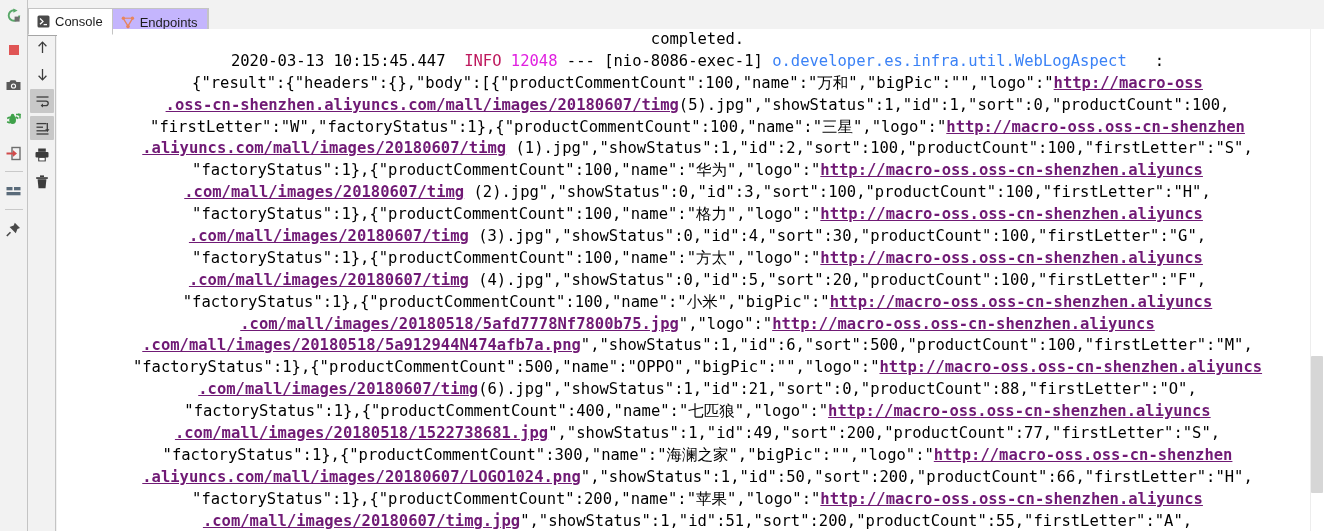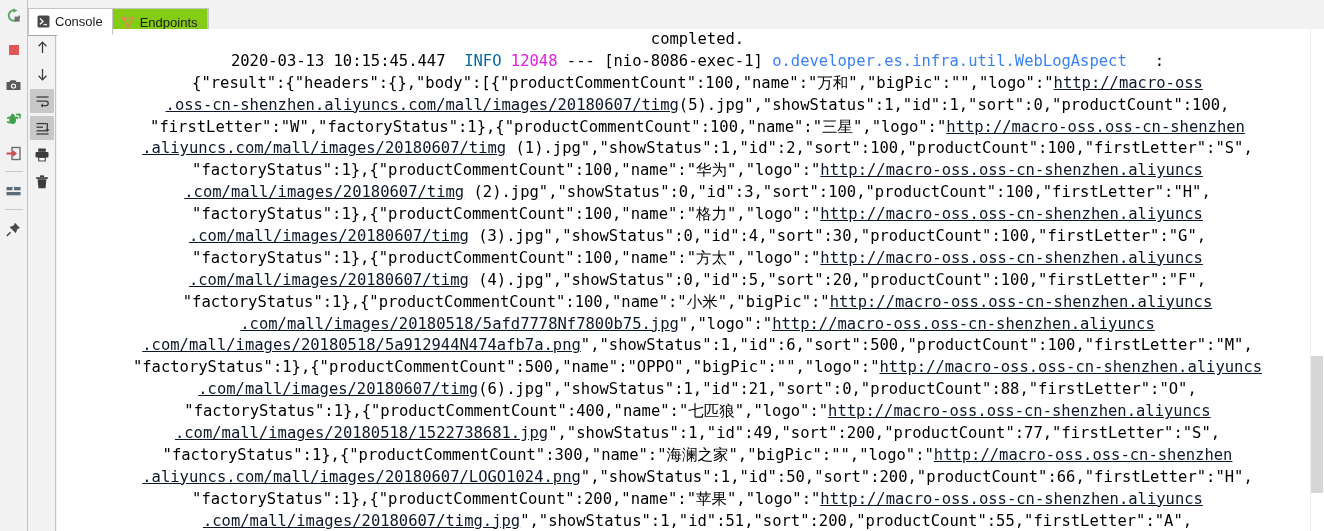--- a/index.html
+++ b/index.html
@@ -15,21 +15,21 @@
     position:absolute;left:28px;top:0;right:0;height:36px;
     background:#f2f2f2;border-bottom:1px solid #a5a5a5;
     display:flex;align-items:flex-end;box-sizing:border-box;
   }
   .tab{
     display:flex;align-items:center;gap:5px;
     height:27px;padding:0 9px 0 8px;box-sizing:border-box;
     font-family:"Liberation Sans",sans-serif;font-size:13px;color:#1c1c1c;
     border-left:1px solid #c4c4c4;border-right:1px solid #c4c4c4;
     border-top:1px solid #c4c4c4;
-    background:#84cc16;
+    background:#c4b5fd;
   }
   .tab.active{background:#ffffff;border-bottom:1px solid #ffffff;position:relative;z-index:3;}
   .tab+.tab{margin-left:-1px;}
   .tab-label{white-space:nowrap;}
   .tabstrip-filler{flex:1;height:27px;border-left:1px solid #c4c4c4;background:#f2f2f2;}
 
   .ic{display:inline-block;line-height:0;}
 
   
   .lefttoolbar{
@@ -61,23 +61,23 @@
   }
   .lines{
     position:absolute;left:14px;top:0px;right:0;
     font-family:"DejaVu Sans Mono","Liberation Mono",monospace;
     font-size:15.5px;line-height:21.9px;
     white-space:pre;color:#000000;
     letter-spacing:0px;
     text-align:center;
   }
   .ln{height:21.9px;}
-  .lnk{color:#0f172a;text-decoration:underline;}
+  .lnk{color:#701a75;text-decoration:underline;font-weight:bold;}
   .cls{color:#3b82f6;}
-  .lvl{color:#0369a1;}
+  .lvl{color:#be185d;}
   .pid{color:#e020e0;}
   .plain{color:#000000;}
 
   
   .vscroll{
     position:absolute;right:0;top:29px;width:14px;bottom:0;background:#ffffff;
     border-left:1px solid #ededed;box-sizing:border-box;
   }
   .vthumb{
     position:absolute;right:1px;top:327px;width:12px;height:137px;

